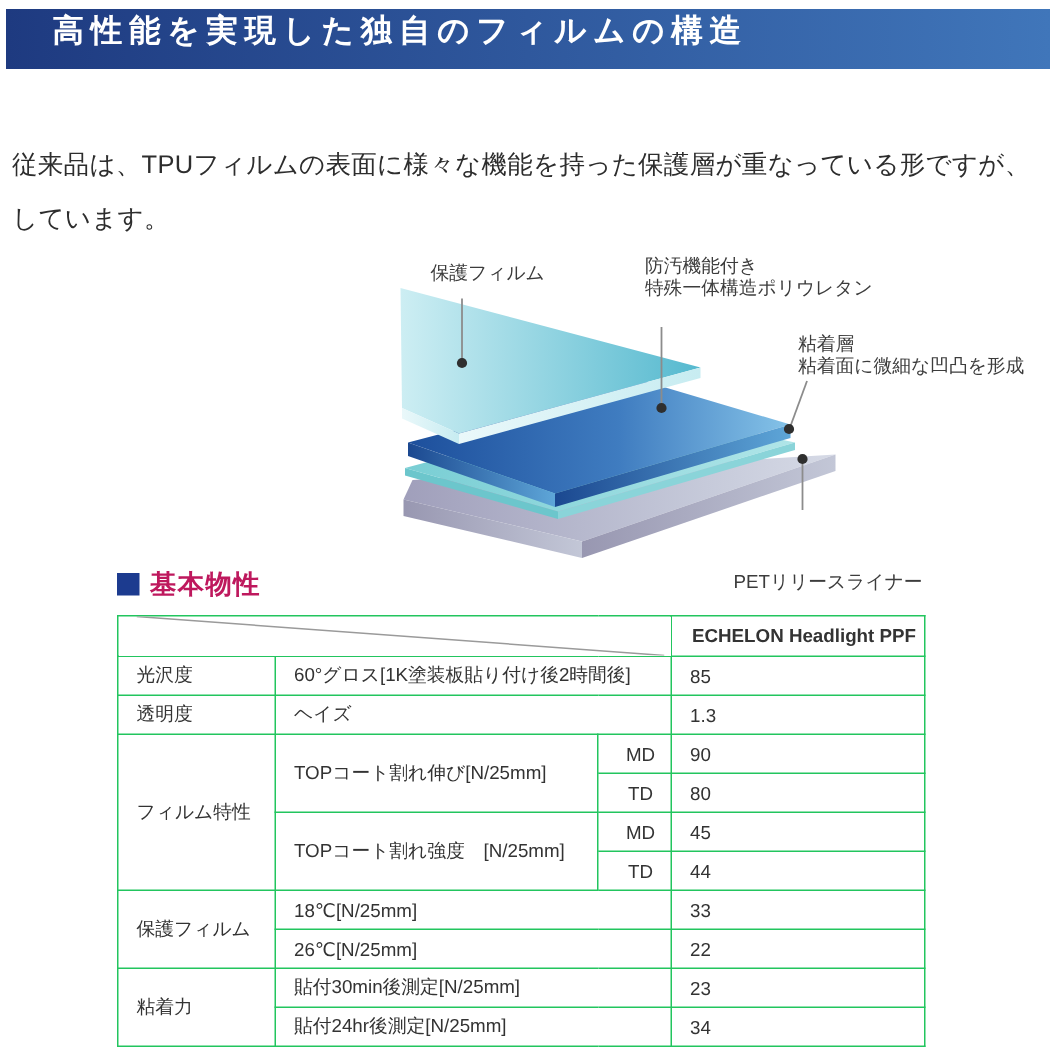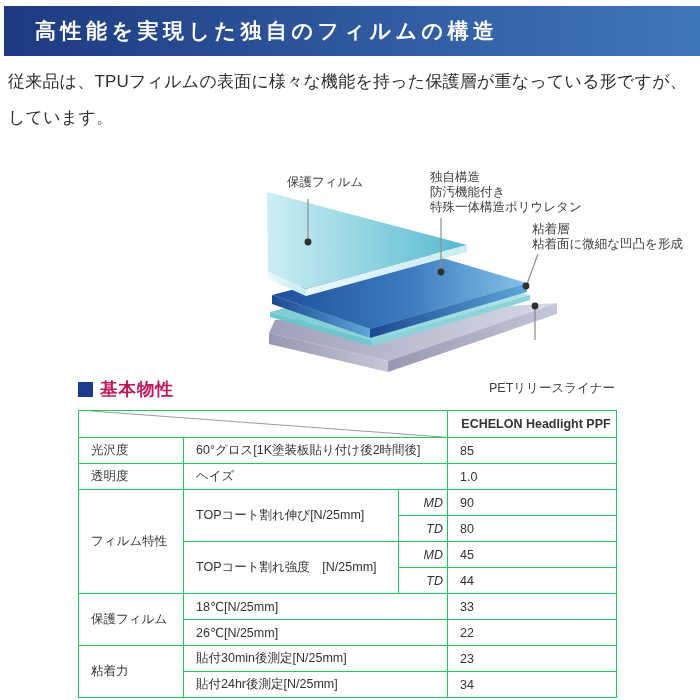--- a/index.html
+++ b/index.html
@@ -1,47 +1,47 @@
 <!DOCTYPE html>
 <html lang="ja"><head>
 <meta charset="utf-8">
 <style>
   html,body{margin:0;padding:0;background:#ffffff;}
   body{width:700px;height:700px;position:relative;overflow:hidden;
        font-family:"Liberation Sans","DejaVu Sans",sans-serif;}
 
   
-  .banner{position:absolute;left:4px;top:6px;right:0;height:50px;
+  .banner{position:absolute;left:4px;top:6px;right:0;height:40px;
           background:linear-gradient(to right,#1e3a80,#4076ba);
-          color:#ffffff;display:flex;align-items:center;}
+          color:#ffffff;display:flex;}
   .banner-title{font-family:"Liberation Serif","DejaVu Serif",serif;
           font-size:21px;font-weight:bold;letter-spacing:4.5px;
           padding-left:31px;white-space:nowrap;}
 
   
-  .intro{position:absolute;left:8px;top:64px;width:690px;
+  .intro{position:absolute;left:8px;top:92px;width:690px;
          font-size:17px;line-height:36px;color:#2d2d2d;letter-spacing:0.2px;}
 
   
   .diagram{position:absolute;left:0;top:168px;width:556px;height:206px;}
   .diagram svg{position:absolute;left:0;top:0;}
   .dlabel{position:absolute;font-size:12.5px;color:#3c3c3c;line-height:15px;white-space:nowrap;}
 
   
   .section-heading{position:absolute;left:78px;top:377px;display:flex;align-items:center;}
   .sq{width:15px;height:15px;background:#1c3b8f;display:inline-block;margin-right:7px;}
   .section-heading span.txt{font-size:17.5px;font-weight:bold;color:#be185d;letter-spacing:1px;}
 
   
   table.props{position:absolute;left:78px;top:410px;width:538px;
               border-collapse:collapse;table-layout:fixed;}
   table.props td{border:1px solid #22c55e;height:25px;font-size:12.5px;color:#333;
                  padding:0 4px 0 12px;background:#fff;}
   td.c-cat{}
-  td.c-dir{text-align:right;padding:0;font-style:italic;}
+  td.c-dir{text-align:center;padding:0;}
   td.c-val{text-align:left;padding:0;}
   td.diag-cell{position:relative;padding:0;}
   td.diag-cell svg{display:block;width:100%;height:100%;}
   td.prod-head{background:linear-gradient(110deg,#5b92c9,#153a8a);
                color:#fff;font-weight:bold;text-align:center;padding:0;
                border:1px solid #8f8f8f;font-size:12.5px;}
 </style>
 </head>
 <body>
 
@@ -122,21 +122,20 @@
     <g fill="#2f2f2f">
       <circle cx="308" cy="74" r="3.4"></circle>
       <circle cx="441" cy="104" r="3.4"></circle>
       <circle cx="526" cy="118" r="3.4"></circle>
       <circle cx="535" cy="138" r="3.4"></circle>
     </g>
   </svg>
 
   <div class="dlabel" style="left:287px;top:7px;">保護フィルム</div>
   <div class="dlabel" style="left:430px;top:2px;">
-    <div>独自構造</div>
     <div>防汚機能付き</div>
     <div>特殊一体構造ポリウレタン</div>
   </div>
   <div class="dlabel" style="left:532px;top:54px;">
     <div>粘着層</div>
     <div>粘着面に微細な凹凸を形成</div>
   </div>
   <div class="dlabel" style="left:489px;top:174px;margin-top:39px;">PETリリースライナー</div>
 </div>
 
@@ -162,21 +161,21 @@
       <td class="prod-head">ECHELON Headlight PPF</td>
     </tr>
     <tr>
       <td class="c-cat">光沢度</td>
       <td colspan="2">60°グロス[1K塗装板貼り付け後2時間後]</td>
       <td class="c-val">85</td>
     </tr>
     <tr>
       <td class="c-cat">透明度</td>
       <td colspan="2">ヘイズ</td>
-      <td class="c-val">1.0</td>
+      <td class="c-val">1.3</td>
     </tr>
     <tr>
       <td class="c-cat" rowspan="4">フィルム特性</td>
       <td rowspan="2">TOPコート割れ伸び[N/25mm]</td>
       <td class="c-dir">MD</td>
       <td class="c-val">90</td>
     </tr>
     <tr>
       <td class="c-dir">TD</td>
       <td class="c-val">80</td>

